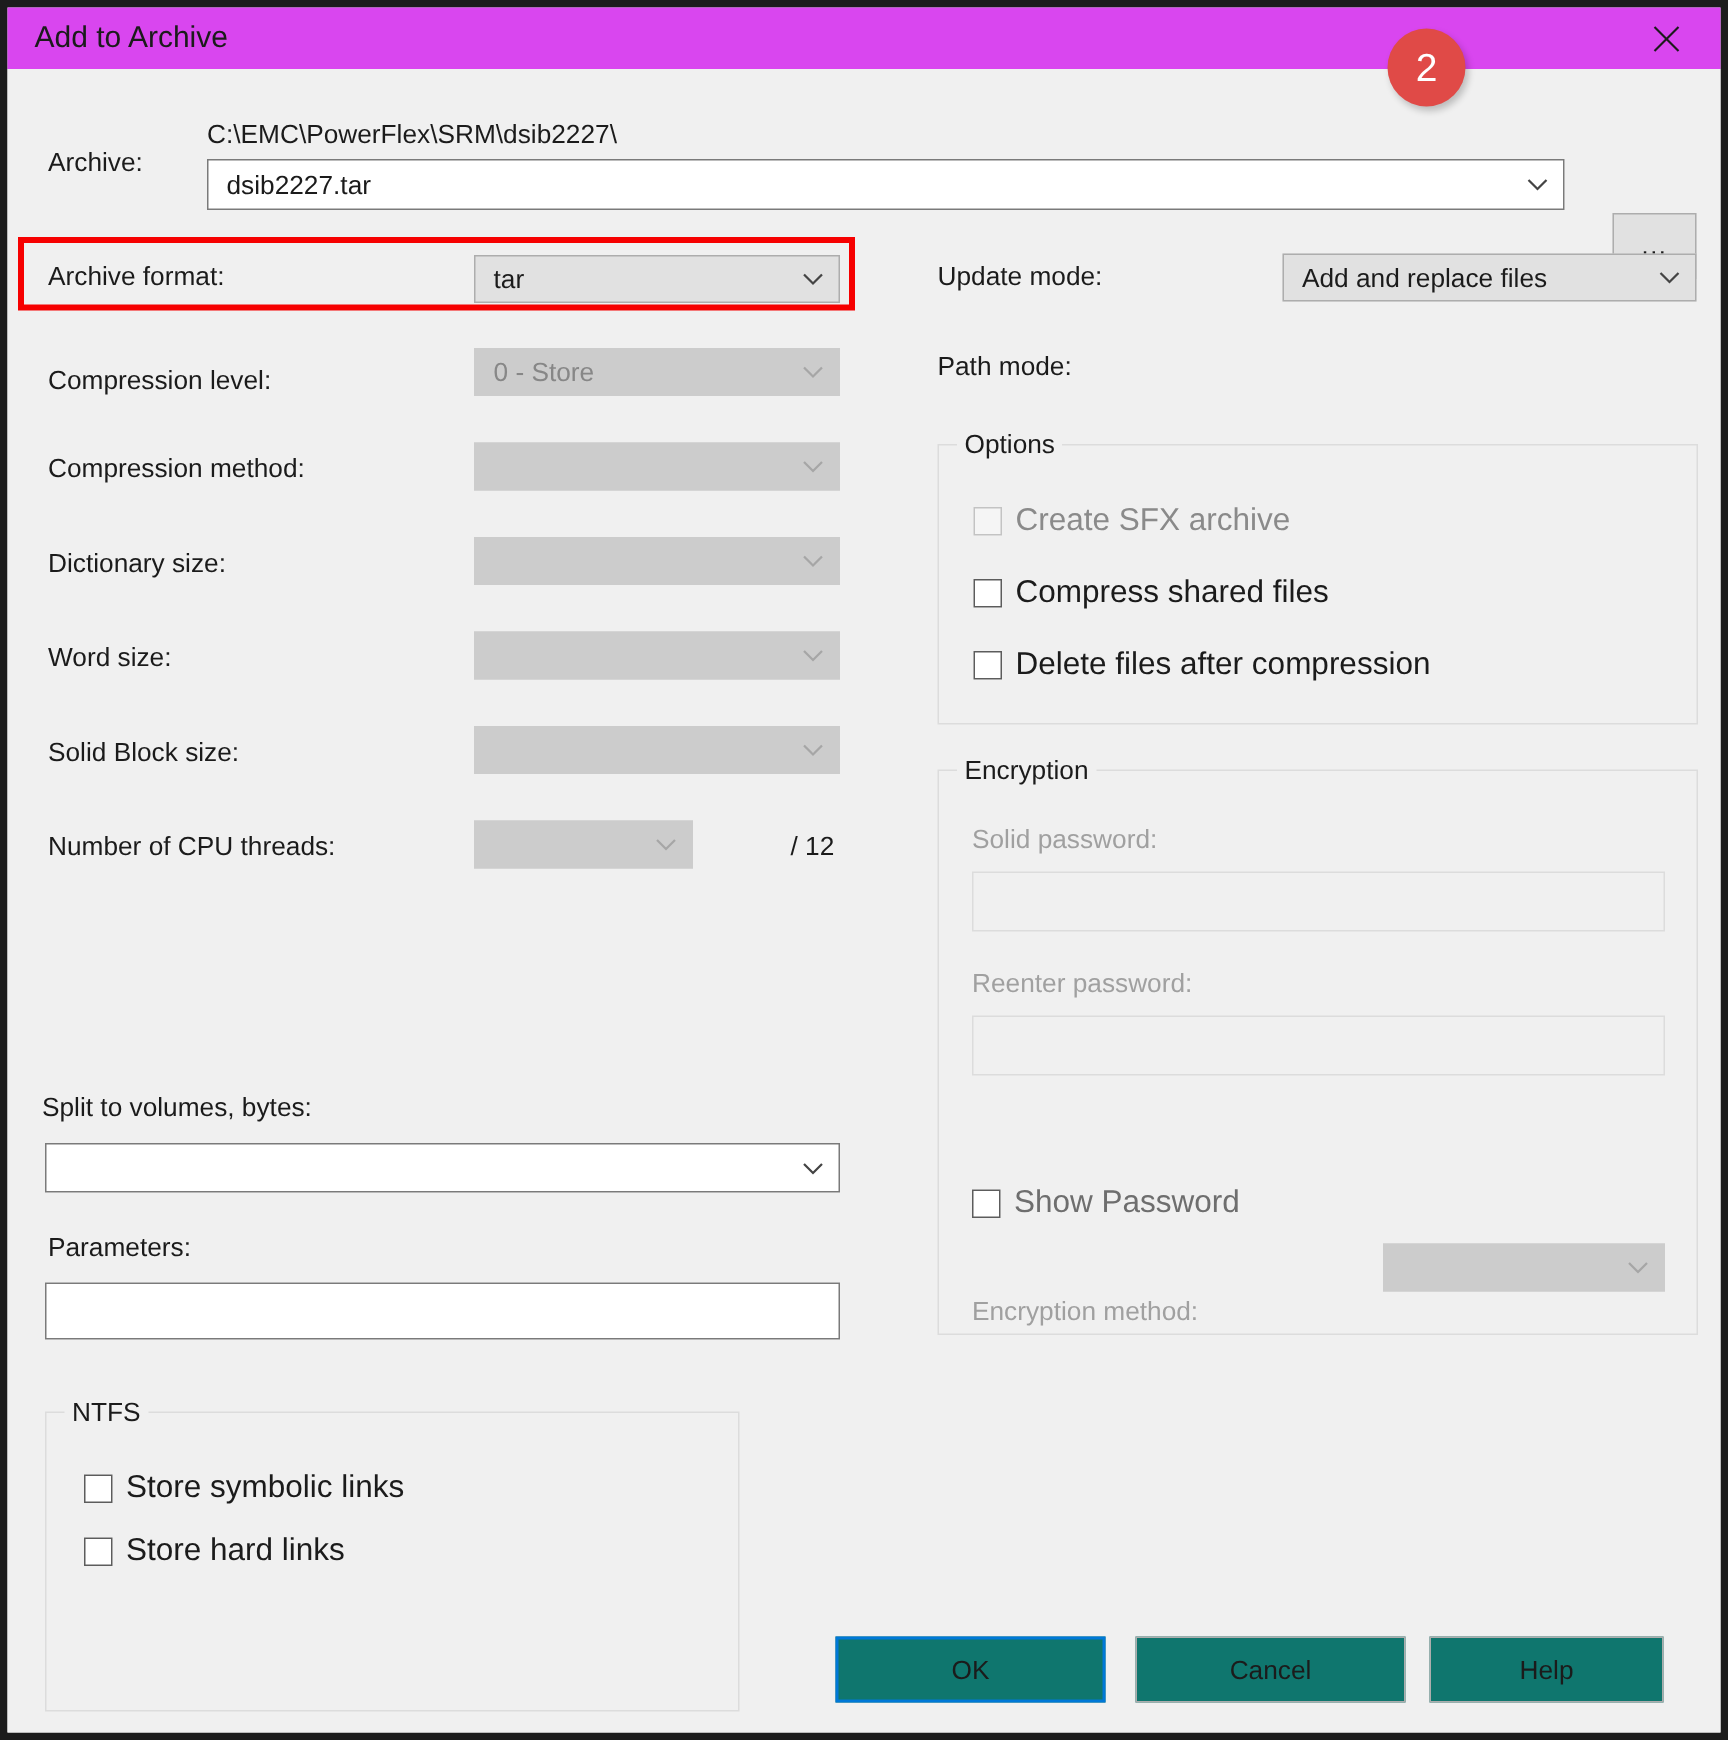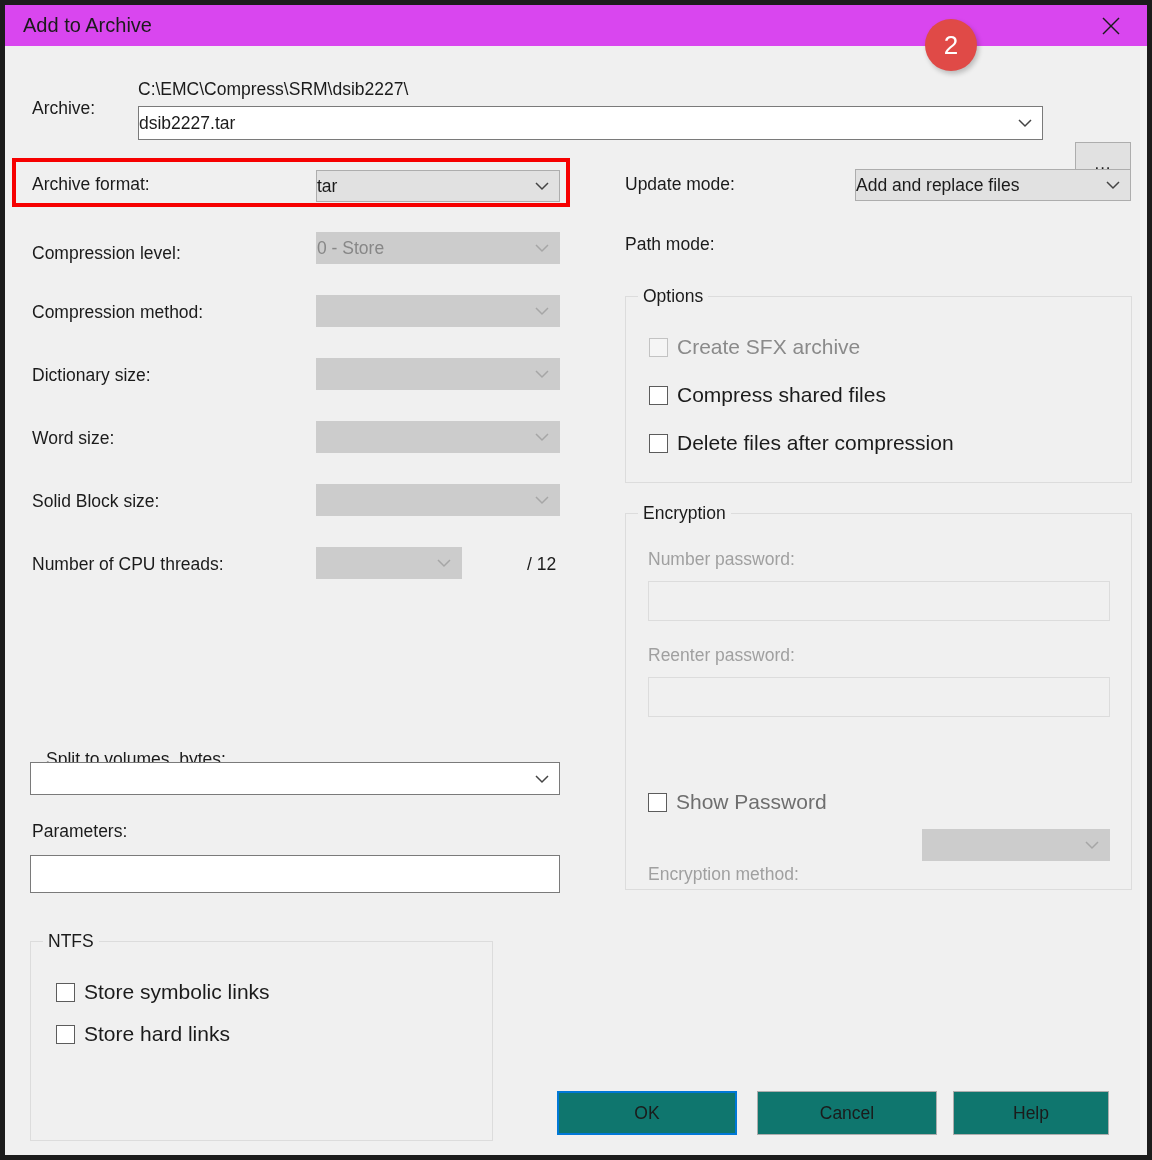--- a/index.html
+++ b/index.html
@@ -77,21 +77,21 @@
   .lbl.dim { color: #a0a0a0; }
 
   
   .combo {
     position: absolute;
     background: #e1e1e1;
     border: 1px solid #adadad;
     font-size: 17.5px;
     color: #1b1b1b;
     display: flex; align-items: center;
-    padding-left: 0;
+    padding-left: 12px;
     cursor: default;
   }
   .combo .cval { white-space: nowrap; }
   .combo .carrow {
     position: absolute; right: 10px; top: 50%;
     transform: translateY(-50%);
     width: 14px; height: 9px;
   }
   
   .combo.disabled {
@@ -210,21 +210,21 @@
         <line x1="18" y1="2" x2="2" y2="18" stroke="#1b1b1b" stroke-width="1.4"></line>
       </svg>
     </div>
   </div>
 
   <div id="badge">2</div>
 
   <div id="panel">
 
     <div class="lbl" style="left:27px; top:52px;">Archive:</div>
-    <div class="lbl" style="left:133px; top:33px;">C:\EMC\Compress\SRM\dsib2227\</div>
+    <div class="lbl" style="left:133px; top:33px;">C:\EMC\PowerFlex\SRM\dsib2227\</div>
 
     <div class="combo white" style="left:133px; top:60px; width:905px; height:34px;">
       <span class="cval">dsib2227.tar</span>
       <svg class="carrow" viewBox="0 0 14 9">
         <polyline points="1,1.5 7,7.5 13,1.5" fill="none" stroke="#444" stroke-width="1.5"></polyline>
       </svg>
     </div>
 
     <div id="browse-btn">...</div>
 
@@ -280,21 +280,21 @@
 
     <div class="lbl" style="left:27px; top:508px;">Number of CPU threads:</div>
     <div class="combo disabled" style="left:311px; top:501px; width:146px; height:32px;">
       <span class="cval"></span>
       <svg class="carrow" viewBox="0 0 14 9">
         <polyline points="1,1.5 7,7.5 13,1.5" fill="none" stroke="#a6a6a6" stroke-width="1.5"></polyline>
       </svg>
     </div>
     <div class="lbl" style="left:522px; top:508px;">/ 12</div>
 
-    <div class="lbl" style="left:41px; top:682px;margin-top:21px;">Split to volumes, bytes:</div>
+    <div class="lbl" style="left:23px; top:682px;">Split to volumes, bytes:</div>
     <div class="combo white" style="left:25px; top:716px; width:530px; height:33px;">
       <span class="cval"></span>
       <svg class="carrow" viewBox="0 0 14 9">
         <polyline points="1,1.5 7,7.5 13,1.5" fill="none" stroke="#444" stroke-width="1.5"></polyline>
       </svg>
     </div>
 
     <div class="lbl" style="left:27px; top:775px;">Parameters:</div>
     <div class="txt" style="left:25px; top:809px; width:530px; height:38px;"></div>
 
@@ -334,21 +334,21 @@
       </div>
       <div class="cbrow" style="left:23px; top:134px;">
         <span class="cbbox"></span>
         <span class="cblabel">Delete files after compression</span>
       </div>
     </div>
 
     <div class="group" style="left:620px; top:467px; width:507px; height:377px;">
       <div class="gtitle">Encryption</div>
 
-      <div class="lbl dim" style="left:22px; top:35px;">Number password:</div>
+      <div class="lbl dim" style="left:22px; top:35px;">Solid password:</div>
       <div class="txt flat" style="left:22px; top:67px; width:462px; height:40px;"></div>
 
       <div class="lbl dim" style="left:22px; top:131px;">Reenter password:</div>
       <div class="txt flat" style="left:22px; top:163px; width:462px; height:40px;"></div>
 
       <div class="cbrow" style="left:22px; top:276px;">
         <span class="cbbox"></span>
         <span class="cblabel" style="color:#6e6e6e;">Show Password</span>
       </div>
 

